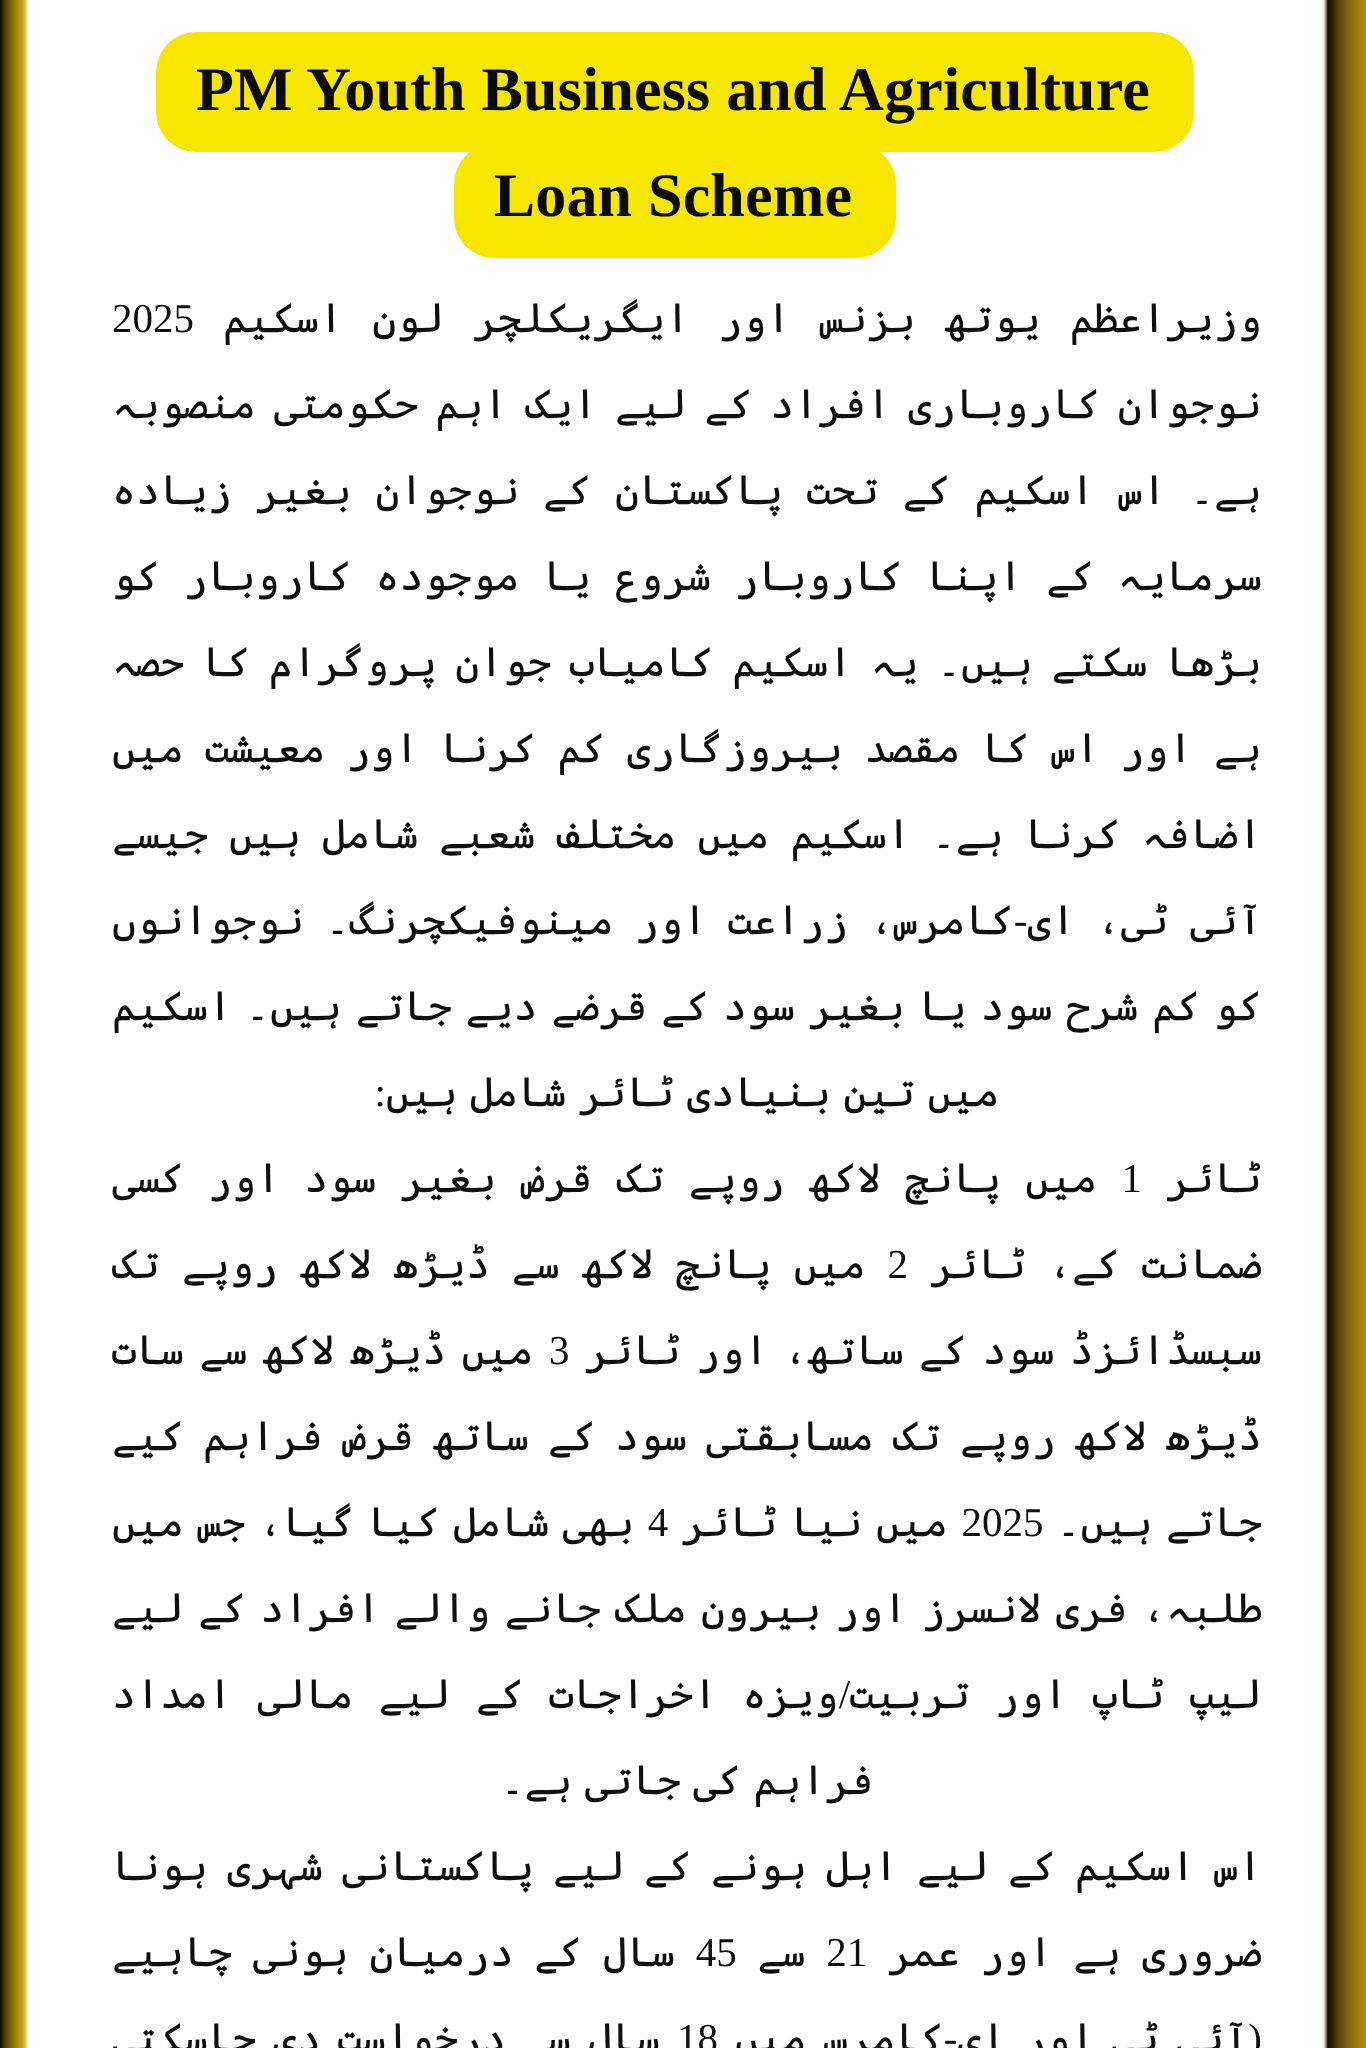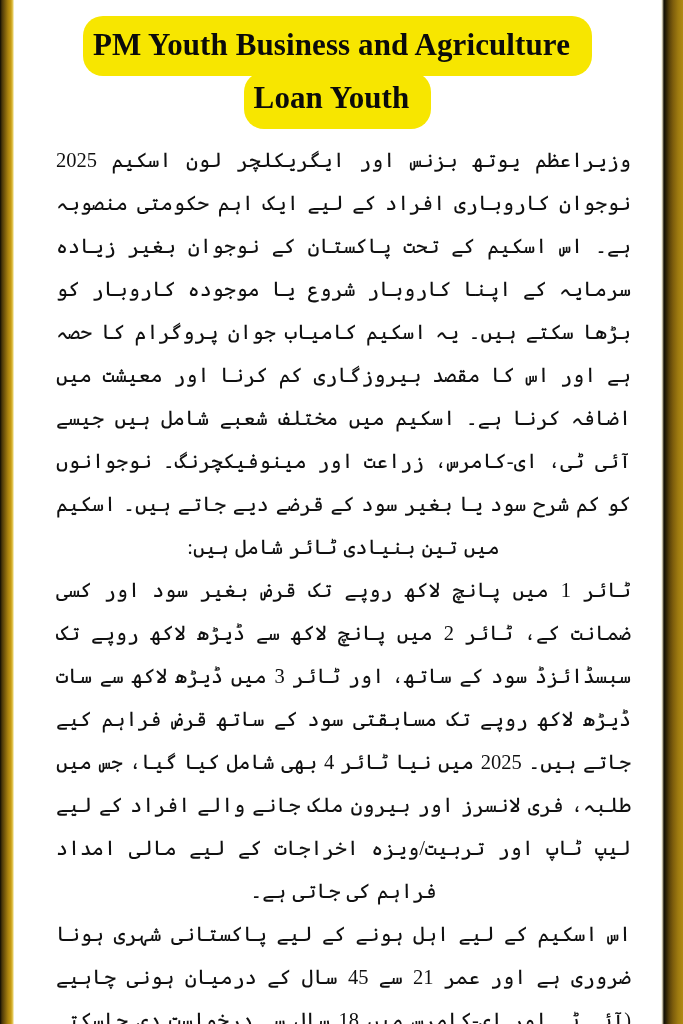--- a/index.html
+++ b/index.html
@@ -83,21 +83,21 @@
   
   .title-line {
     display: block;
     direction: ltr;
     white-space: nowrap;
   }
   .title-line > span {
     display: inline-block;
     background: #f7e600;
     color: #0b0b0b;
-    padding: 7px 22px 9px 10px;
+    padding: 7px 22px 9px 20px;
     border-radius: 20px;
   }
   .title-line.line1 > span {
     border-bottom-right-radius: 20px;
     border-bottom-left-radius: 20px;
   }
   .title-line.line2 {
     margin-top: -4px;
   }
   .title-line.line2 > span {
@@ -133,21 +133,21 @@
 <div class="page">
 
   <div class="band band-left"></div>
   <div class="band band-right"></div>
 
   <div class="content">
 
     <div class="heading">
       <div class="heading-inner">
         <span class="title-line line1"><span>PM Youth Business and Agriculture</span></span>
-        <span class="title-line line2"><span>Loan Youth</span></span>
+        <span class="title-line line2"><span>Loan Scheme</span></span>
       </div>
     </div>
 
     <div class="body-text">
       <p>وزیراعظم یوتھ بزنس اور ایگریکلچر لون اسکیم 2025 نوجوان کاروباری افراد کے لیے ایک اہم حکومتی منصوبہ ہے۔ اس اسکیم کے تحت پاکستان کے نوجوان بغیر زیادہ سرمایہ کے اپنا کاروبار شروع یا موجودہ کاروبار کو بڑھا سکتے ہیں۔ یہ اسکیم کامیاب جوان پروگرام کا حصہ ہے اور اس کا مقصد بیروزگاری کم کرنا اور معیشت میں اضافہ کرنا ہے۔ اسکیم میں مختلف شعبے شامل ہیں جیسے آئی ٹی، ای-کامرس، زراعت اور مینوفیکچرنگ۔ نوجوانوں کو کم شرح سود یا بغیر سود کے قرضے دیے جاتے ہیں۔ اسکیم میں تین بنیادی ٹائر شامل ہیں:</p>
       <p>ٹائر 1 میں پانچ لاکھ روپے تک قرض بغیر سود اور کسی ضمانت کے، ٹائر 2 میں پانچ لاکھ سے ڈیڑھ لاکھ روپے تک سبسڈائزڈ سود کے ساتھ، اور ٹائر 3 میں ڈیڑھ لاکھ سے سات ڈیڑھ لاکھ روپے تک مسابقتی سود کے ساتھ قرض فراہم کیے جاتے ہیں۔ 2025 میں نیا ٹائر 4 بھی شامل کیا گیا، جس میں طلبہ، فری لانسرز اور بیرون ملک جانے والے افراد کے لیے لیپ ٹاپ اور تربیت/ویزہ اخراجات کے لیے مالی امداد فراہم کی جاتی ہے۔</p>
       <p>اس اسکیم کے لیے اہل ہونے کے لیے پاکستانی شہری ہونا ضروری ہے اور عمر 21 سے 45 سال کے درمیان ہونی چاہیے (آئی ٹی اور ای-کامرس میں 18 سال سے درخواست دی جاسکتی ہے)۔ خواتین کے لیے 25 فیصد کوٹہ مختص ہے اور ٹرانس جینڈر اور معذور افراد کی بھی حوصلہ افزائی کی گئی ہے۔ درخواست کا عمل مکمل طور پر آن لائن ہے اور ضروری دستاویزات میں شناختی کارڈ اور کاروباری منصوبہ شامل ہیں۔ قرض کی واپسی کی مدت 8 سال تک ہے جس میں ایک سال کی رعایتی مدت بھی شامل ہے۔ یہ اسکیم نوجوانوں کو مالی آزادی، کاروباری ترقی اور ملک کی معیشت میں حصہ ڈالنے کا موقع فراہم کرتی ہے۔</p>
     </div>
 
   </div>

